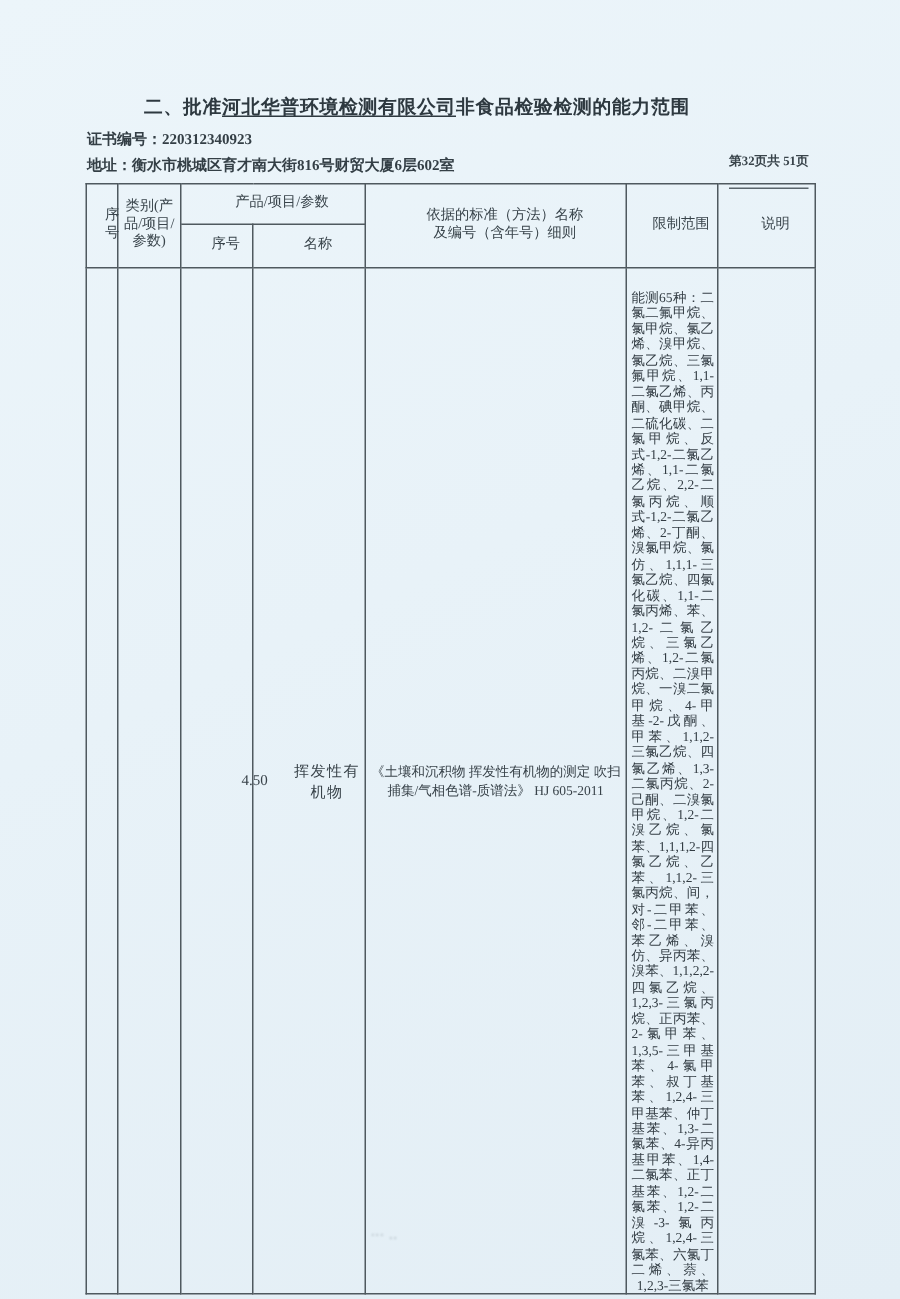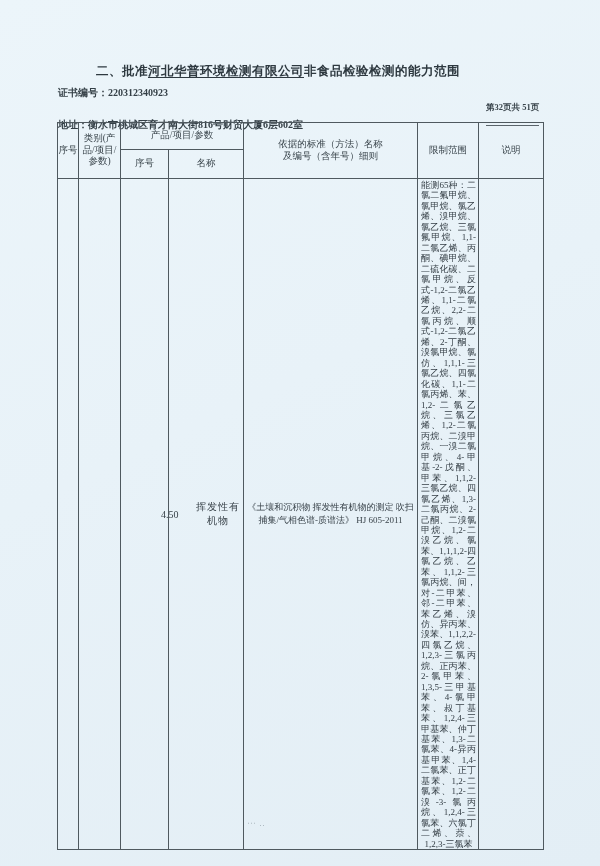--- a/index.html
+++ b/index.html
@@ -15,50 +15,50 @@
   }
   .scan-layer{position:absolute;inset:0;filter:blur(0.3px);}
   .doc-title{
     position:absolute;top:63px;left:35px;width:486px;
     text-align:center;font-size:12.5px;font-weight:bold;
     letter-spacing:0.5px;color:#2e3940;white-space:nowrap;
   }
   .doc-title .company{text-decoration:underline;text-underline-offset:2px;}
   .meta-line{position:absolute;left:58px;font-size:10px;font-weight:bold;color:#343f46;white-space:nowrap;text-align:right;}
   .cert-line{top:86px;}
-  .addr-line{top:118px;}
+  .addr-line{top:103px;}
   .page-info{
     position:absolute;top:102px;left:486px;font-size:8.5px;font-weight:bold;
     color:#39444b;border-bottom:1px solid #5a646b;padding-bottom:11px;white-space:nowrap;
   }
   table.doc-table{
     position:absolute;top:122px;left:57px;width:486px;
     border-collapse:collapse;table-layout:fixed;
     font-size:9.5px;color:#39434a;
   }
   .doc-table th,.doc-table td{
     border:1px solid #4f595f;
     font-weight:normal;padding:0;vertical-align:middle;
   }
-  .doc-table th{text-align:center;line-height:1.25;color:#39444b;}
+  .doc-table th{text-align:center;line-height:1.25;color:#39444b;padding-left:12px;}
   tr.hrow1{height:27px;}
   tr.hrow2{height:29px;}
   th.h-category{padding:0 3px;}
   th.h-standard{white-space:pre-line;}
   td.cell-seq,td.cell-category,td.cell-note{vertical-align:middle;}
   td.cell-subseq{text-align:center;font-size:10px;padding-left:40px;}
   td.cell-name{text-align:center;font-size:10px;letter-spacing:1px;padding-left:24px;}
   td.cell-standard{
     text-align:center;font-size:9px;line-height:1.4;
     white-space:pre-line;padding:3px 1px;
   }
   td.cell-limit{
     vertical-align:top;font-size:9px;line-height:10.45px;
     text-align:justify;text-align-last:center;
-    padding:1px 2px 0 3px;color:#333d44;
+    padding:14px 2px 0 3px;color:#333d44;
   }
   .smudge{
     position:absolute;top:818px;left:247px;
     font-size:9px;letter-spacing:3px;color:#68757d;
     opacity:0.45;filter:blur(0.6px);
   }
 </style>
 </head>
 <body>
 

